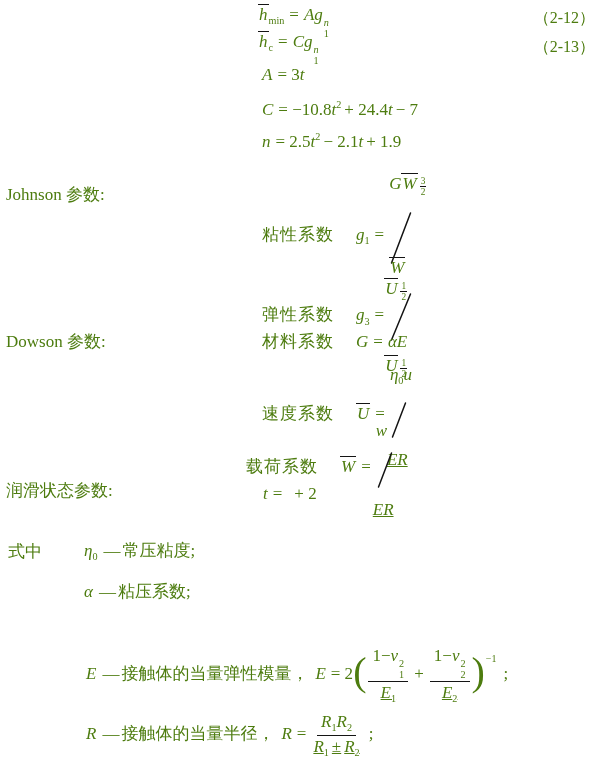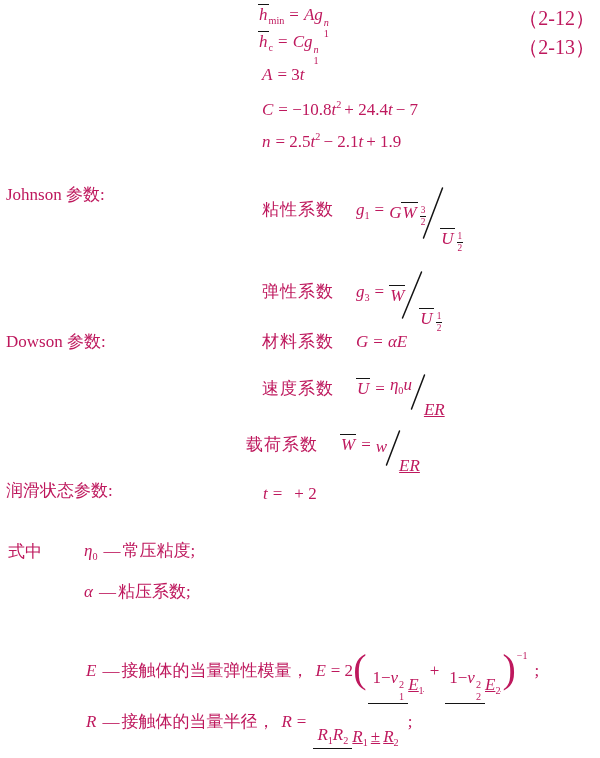--- a/index.html
+++ b/index.html
@@ -1,42 +1,42 @@
 <!DOCTYPE html>
 <html><head>
 <meta charset="utf-8">
 <style>
   html,body { margin:0; padding:0; background:#e8e8e8; }
   #page {
     position:relative; width:600px; height:758px; margin:0 auto;
-    background:#ffffff; color:#be185d;
+    background:#ffffff; color:#4d7c0f;
     font-family:"Liberation Serif","DejaVu Serif",serif;
     font-size:17px; overflow:hidden;
   }
   .row { position:absolute; white-space:nowrap; line-height:22px; }
-  .eqnum { font-size:20px; }
+  .eqnum { font-size:16px; }
   .it { font-style:italic; }
   sub { font-size:0.6em; }
   sup { font-size:0.6em; }
   
   .ov { display:inline-block; border-top:1.4px solid #141414; padding:1px 1px 0 1px; line-height:1.02; }
   
   .ss { display:inline-flex; flex-direction:column; align-items:flex-start; font-size:0.6em; line-height:1.12; vertical-align:-0.55em; margin-left:1px; }
   
   .ef { display:inline-flex; flex-direction:column; align-items:center; font-size:0.55em; line-height:1.12; vertical-align:0.55em; margin-left:2px; }
   .ef .efn { border-bottom:1px solid #141414; padding:0 1px; }
   
-  .sf { display:inline-flex; align-items:flex-end; vertical-align:middle; position:relative; top:2px; }
+  .sf { display:inline-flex; align-items:flex-start; vertical-align:middle; position:relative; top:2px;flex-direction:column; }
   .sf .up { display:inline-block; transform:translateY(-13px); margin-right:-5px; }
   .sf .dn { display:inline-block; transform:translateY(13px); margin-left:-5px; }
   .sf.med .up { transform:translateY(-9px); margin-right:-3px; }
   .sf.med .dn { transform:translateY(10px); margin-left:-3px;text-decoration:underline; }
   .sf svg { display:block; }
   
-  .vf { display:inline-flex; align-items:center; vertical-align:middle; line-height:1.18; position:relative; top:14px; margin:0 2px; }
+  .vf { display:inline-flex; flex-direction:column; align-items:center; vertical-align:middle; line-height:1.18; position:relative; top:1px; margin:0 2px; }
   .vf .vfn { border-bottom:1.3px solid #141414; padding:0 4px 1px 4px; }
   .vf .vfd { padding-top:1px;text-decoration:underline; }
   
   .bp { font-size:40px; font-weight:400; vertical-align:middle; position:relative; top:-3px; line-height:0; }
   .psup { font-size:10px; vertical-align:17px; margin-left:1px; }
   
   .eqs { margin:0 5px; }
   .eql { margin-left:5px; }
   .mlft { margin-left:7px; }
   .ml3 { margin-left:3px; }

